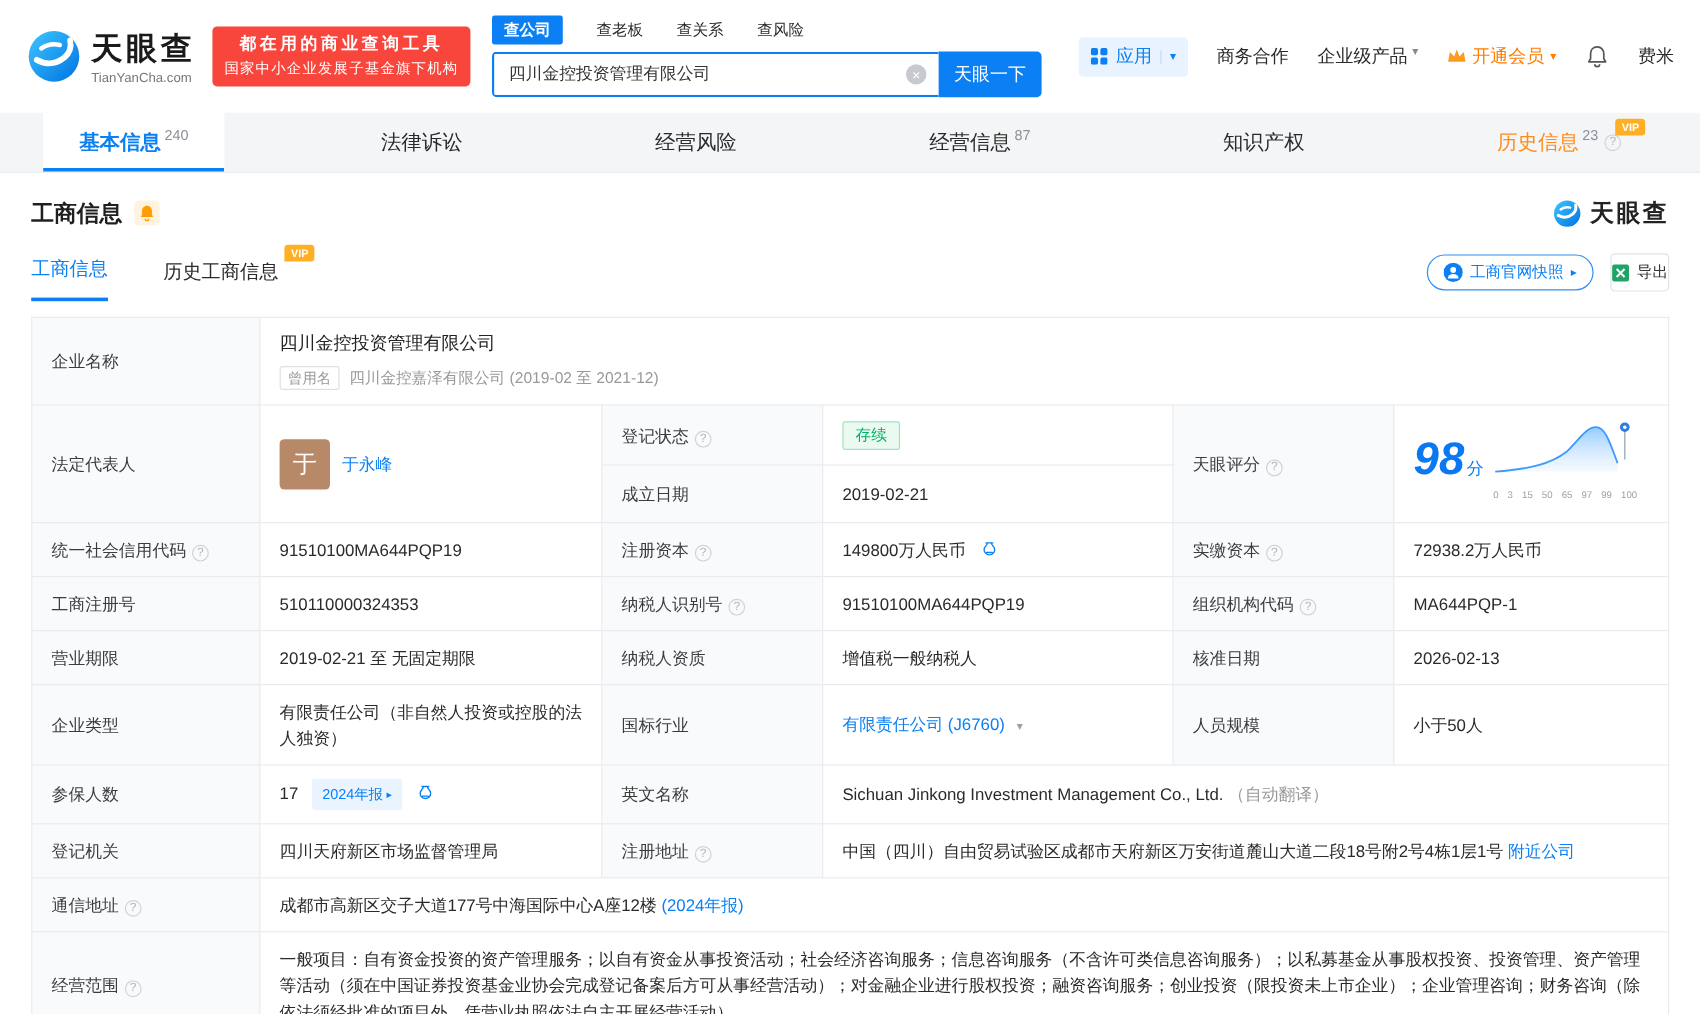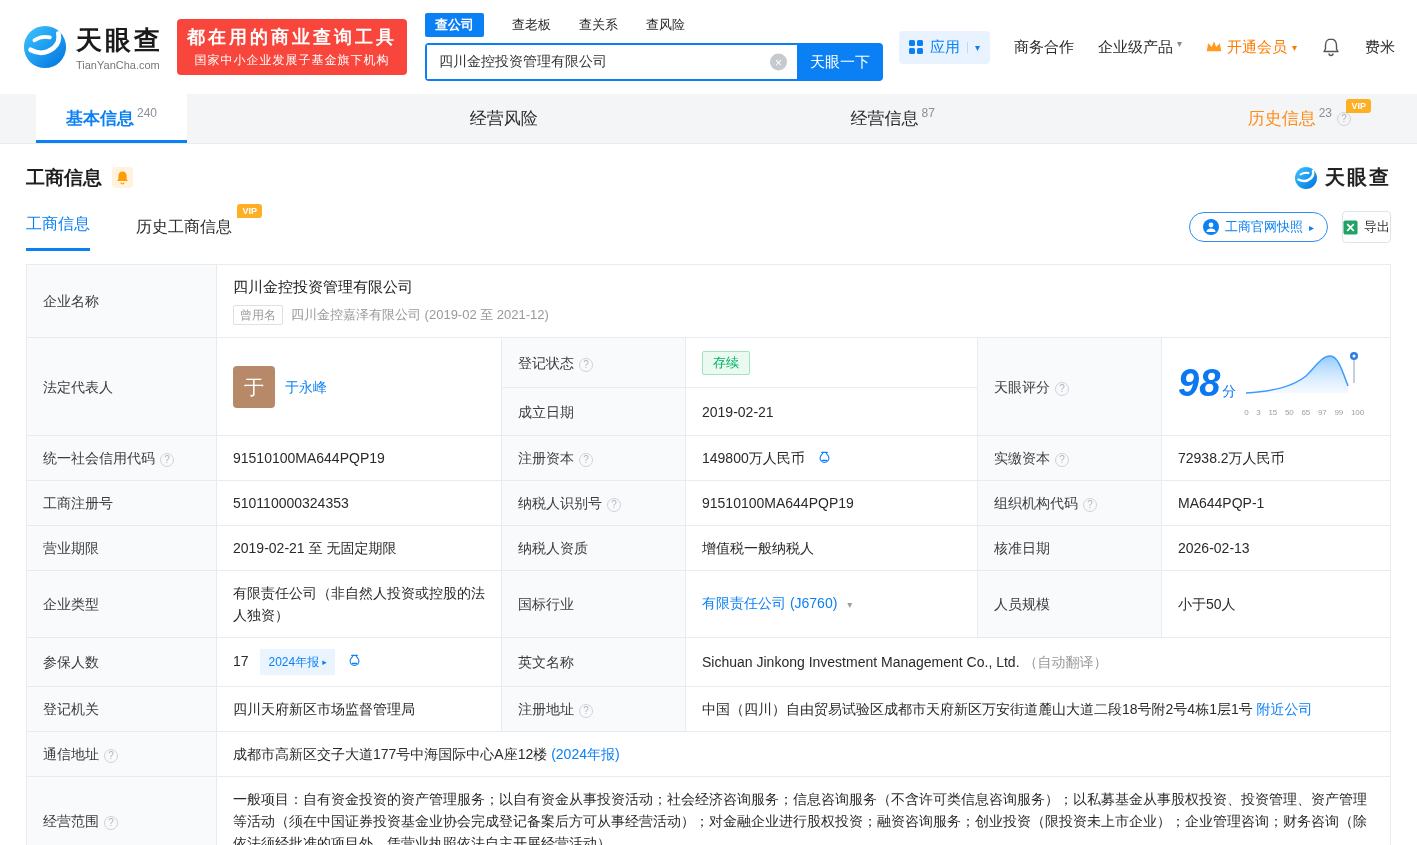--- a/index.html
+++ b/index.html
@@ -5,21 +5,21 @@
   * { margin: 0; padding: 0; box-sizing: border-box; }
   body { font-family: "Liberation Sans", "DejaVu Sans", sans-serif; background: #fff; }
   .page { width: 1417px; height: 845px; overflow: hidden; background: #fff; position: relative; }
 
   
   .topbar { height: 94px; display: flex; align-items: center; padding: 0 22px; background: #fff; }
   .logo { display: flex; align-items: center; gap: 8px; cursor: pointer; }
   .logo-brand { font-size: 26px; font-weight: bold; color: #1a1a1a; letter-spacing: 3px; }
   .logo-domain { font-size: 11px; color: #777; margin-top: 1px; }
   .banner { background: #f8463c; color: #fff; border-radius: 4px; padding: 6px 10px; margin-left: 14px; text-align: center; }
-  .banner-l1 { font-size: 18px; font-weight: bold; letter-spacing: 3px; }
+  .banner-l1 { font-size: 14px; font-weight: bold; letter-spacing: 3px; }
   .banner-l2 { font-size: 12px; letter-spacing: 1px; margin-top: 3px; }
 
   .search-block { margin-left: 18px; }
   .search-tabs { display: flex; align-items: center; gap: 28px; margin-bottom: 6px; }
   .stab { font-size: 13px; color: #2a2a2a; cursor: pointer; }
   .stab.active { background: #0b80f5; color: #fff; font-weight: bold; padding: 3px 10px; border-radius: 2px; }
   .search-row { display: flex; }
   .search-input-wrap { position: relative; width: 372px; height: 38px; border: 2px solid #0b80f5; border-right: none; border-radius: 4px 0 0 4px; background: #fff; }
   .search-input { width: 100%; height: 100%; border: none; outline: none; padding: 0 36px 0 12px; font-size: 14px; color: #333; font-family: inherit; }
   .clear-icon { position: absolute; right: 10px; top: 50%; transform: translateY(-50%); width: 17px; height: 17px; border-radius: 50%; background: #c6c9cd; color: #fff; font-size: 12px; display: flex; align-items: center; justify-content: center; cursor: pointer; }
@@ -168,25 +168,31 @@
       <span class="user-name">费米</span>
     </div>
   </header>
 
   <nav class="nav">
     <div class="ntab active">
       <span>基本信息</span>
       <span class="count">240</span>
     </div>
     <div class="ntab">
+      <span>法律诉讼</span>
+    </div>
+    <div class="ntab">
       <span>经营风险</span>
     </div>
     <div class="ntab">
       <span>经营信息</span>
       <span class="count">87</span>
+    </div>
+    <div class="ntab">
+      <span>知识产权</span>
     </div>
     <div class="ntab orange">
       <span class="vip-badge">VIP</span>
       <span>历史信息</span>
       <span class="count">23</span>
       <span class="help-icon">?</span>
     </div>
   </nav>
 
   <div class="section-head">

